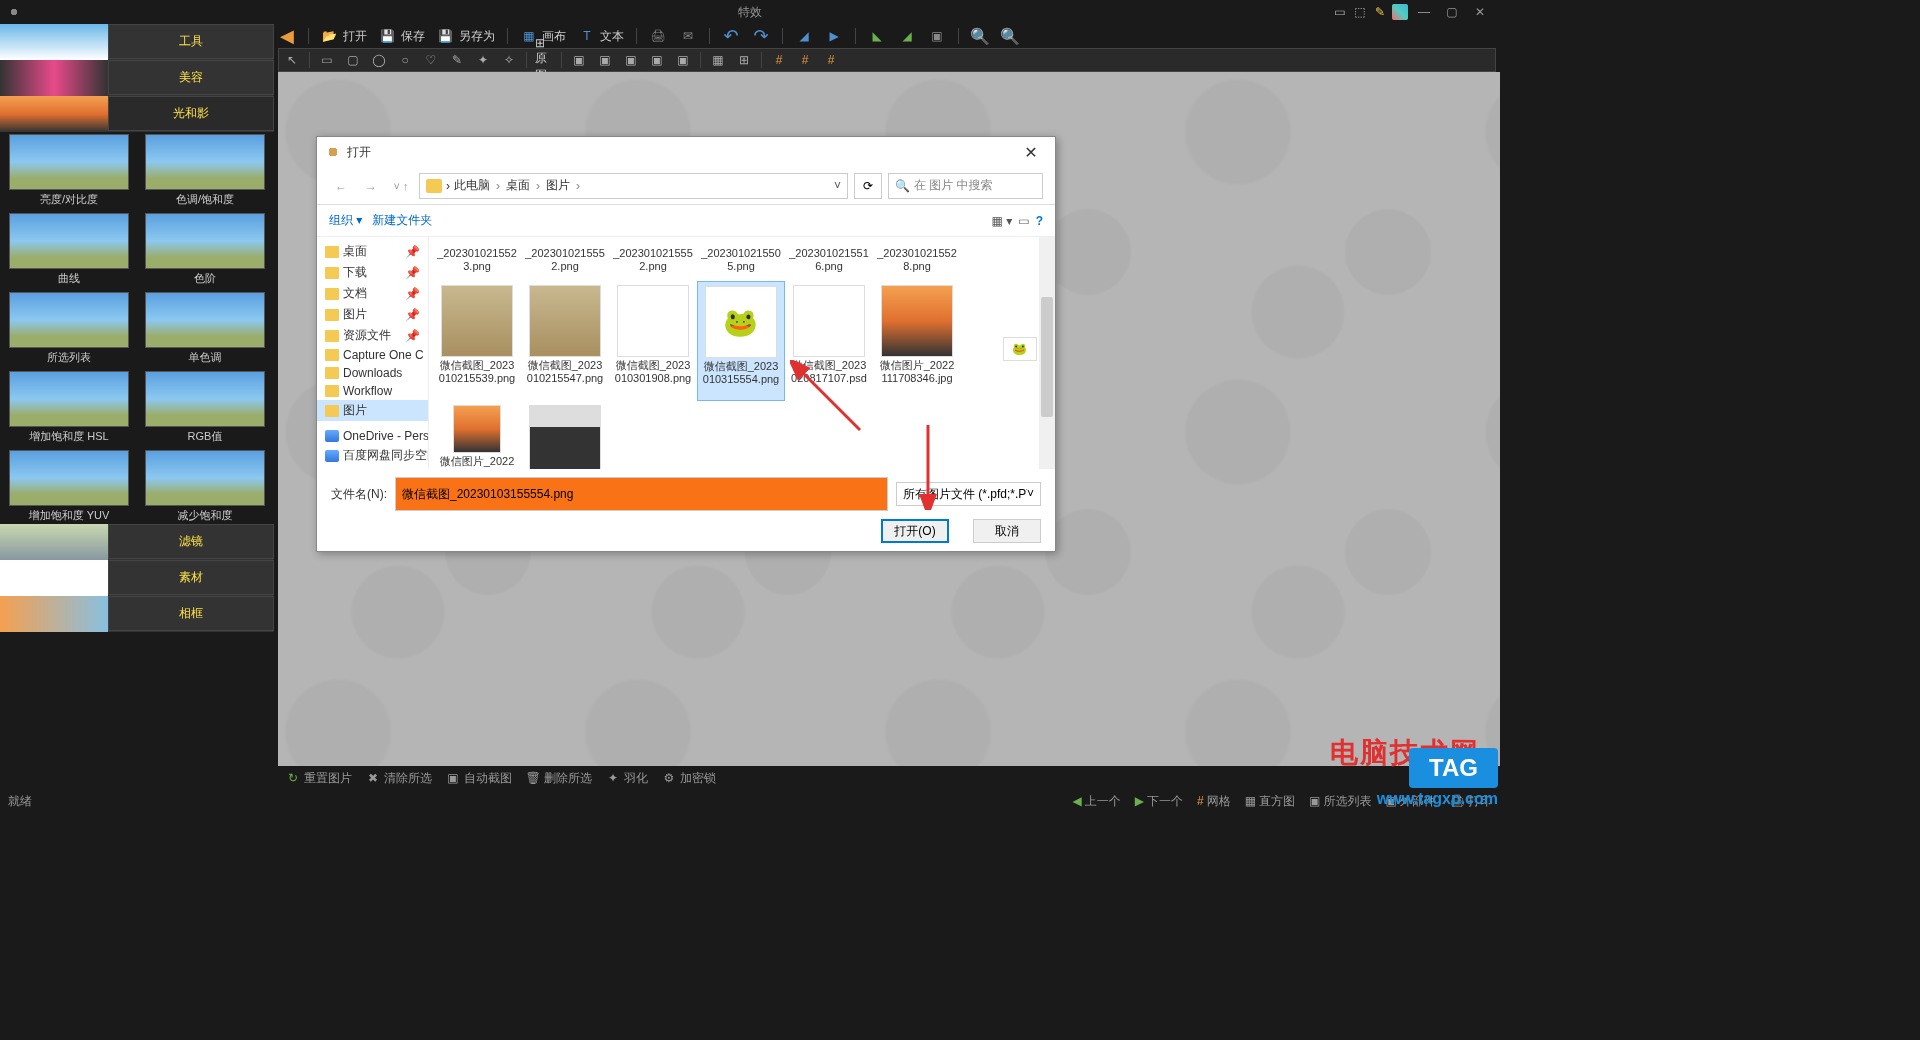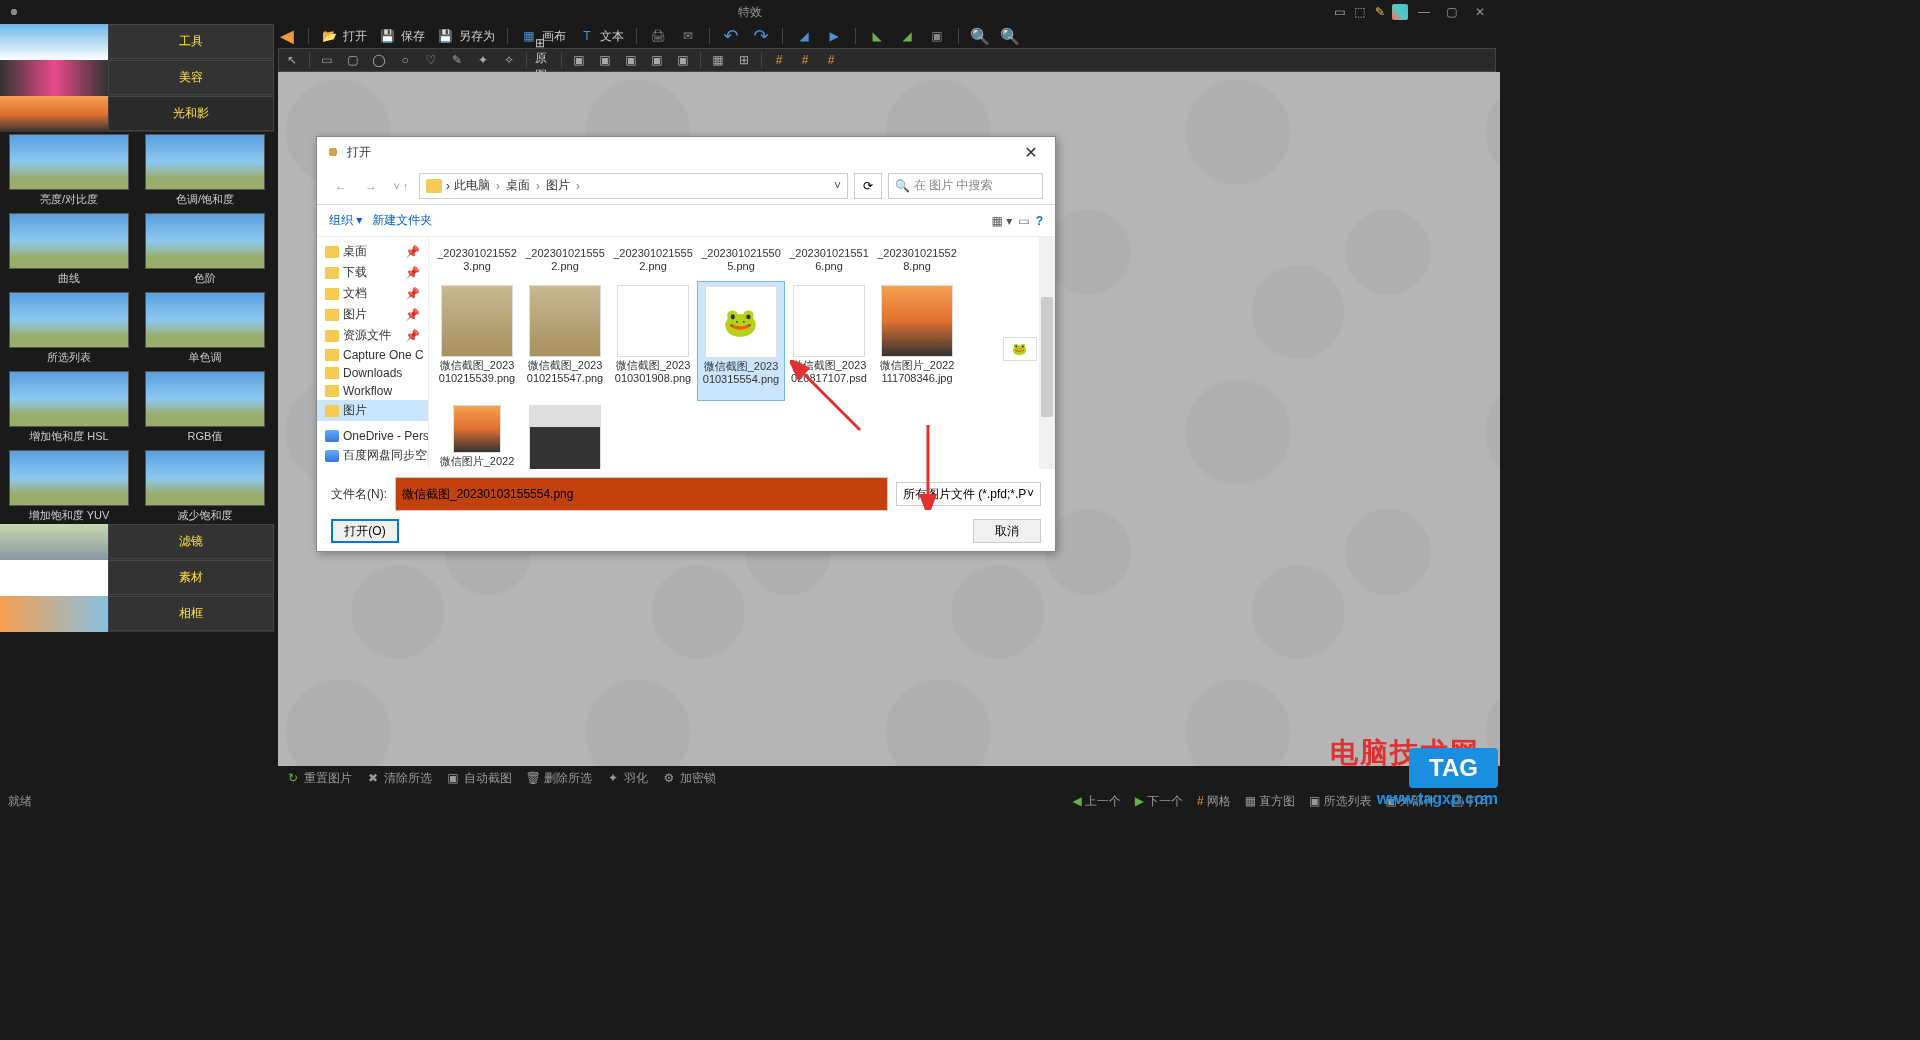--- a/index.html
+++ b/index.html
@@ -66,23 +66,23 @@
 .file-item{width:88px;height:120px;display:flex;flex-direction:column;align-items:center;padding:4px;cursor:pointer}
 .file-item.first-row{height:40px}
 .file-item.sel{background:#cce5ff;border:1px solid #7ab8e8}
 .file-thumb{width:72px;height:72px;background:#f0f0f0;display:flex;align-items:center;justify-content:center;border:1px solid #ddd}
 .file-name{font-size:11px;color:#333;text-align:center;line-height:1.2;margin-top:2px;word-break:break-all}
 .dlg-scrollbar{width:16px;background:#f0f0f0;position:relative}
 .dlg-scroll-thumb{position:absolute;top:60px;left:2px;width:12px;height:120px;background:#ccc;border-radius:2px}
 .dlg-bottom{padding:8px 14px;display:flex;flex-direction:column;gap:8px}
 .dlg-filename-row{display:flex;align-items:center;gap:8px}
 .dlg-filename-label{color:#333}
-.dlg-filename-input{flex:1;height:24px;border:1px solid #ccc;padding:16px 6px;background:#c2410c}
+.dlg-filename-input{flex:1;height:24px;border:1px solid #ccc;padding:16px 6px;background:#f97316}
 .dlg-filetype{width:145px;height:24px;border:1px solid #ccc;padding:0 6px;display:flex;align-items:center;justify-content:space-between}
-.dlg-btn-row{display:flex;justify-content:space-between;gap:8px}
+.dlg-btn-row{display:flex;justify-content:flex-end;gap:24px}
 .dlg-btn{width:68px;height:24px;border:1px solid #ccc;background:#f0f0f0;cursor:pointer;font-size:12px}
 .dlg-btn.primary{border:2px solid #0078d7}
 
 
 .red-arrow{position:absolute;pointer-events:none}
 .arrow1{left:790px;top:360px;width:80px;height:80px}
 .arrow2{left:918px;top:420px;width:20px;height:90px}
 
 
 .bottom-bar{position:absolute;left:278px;right:0;bottom:22px;height:24px;background:#1a1a1a;display:flex;align-items:center;padding:0 8px;gap:14px}

